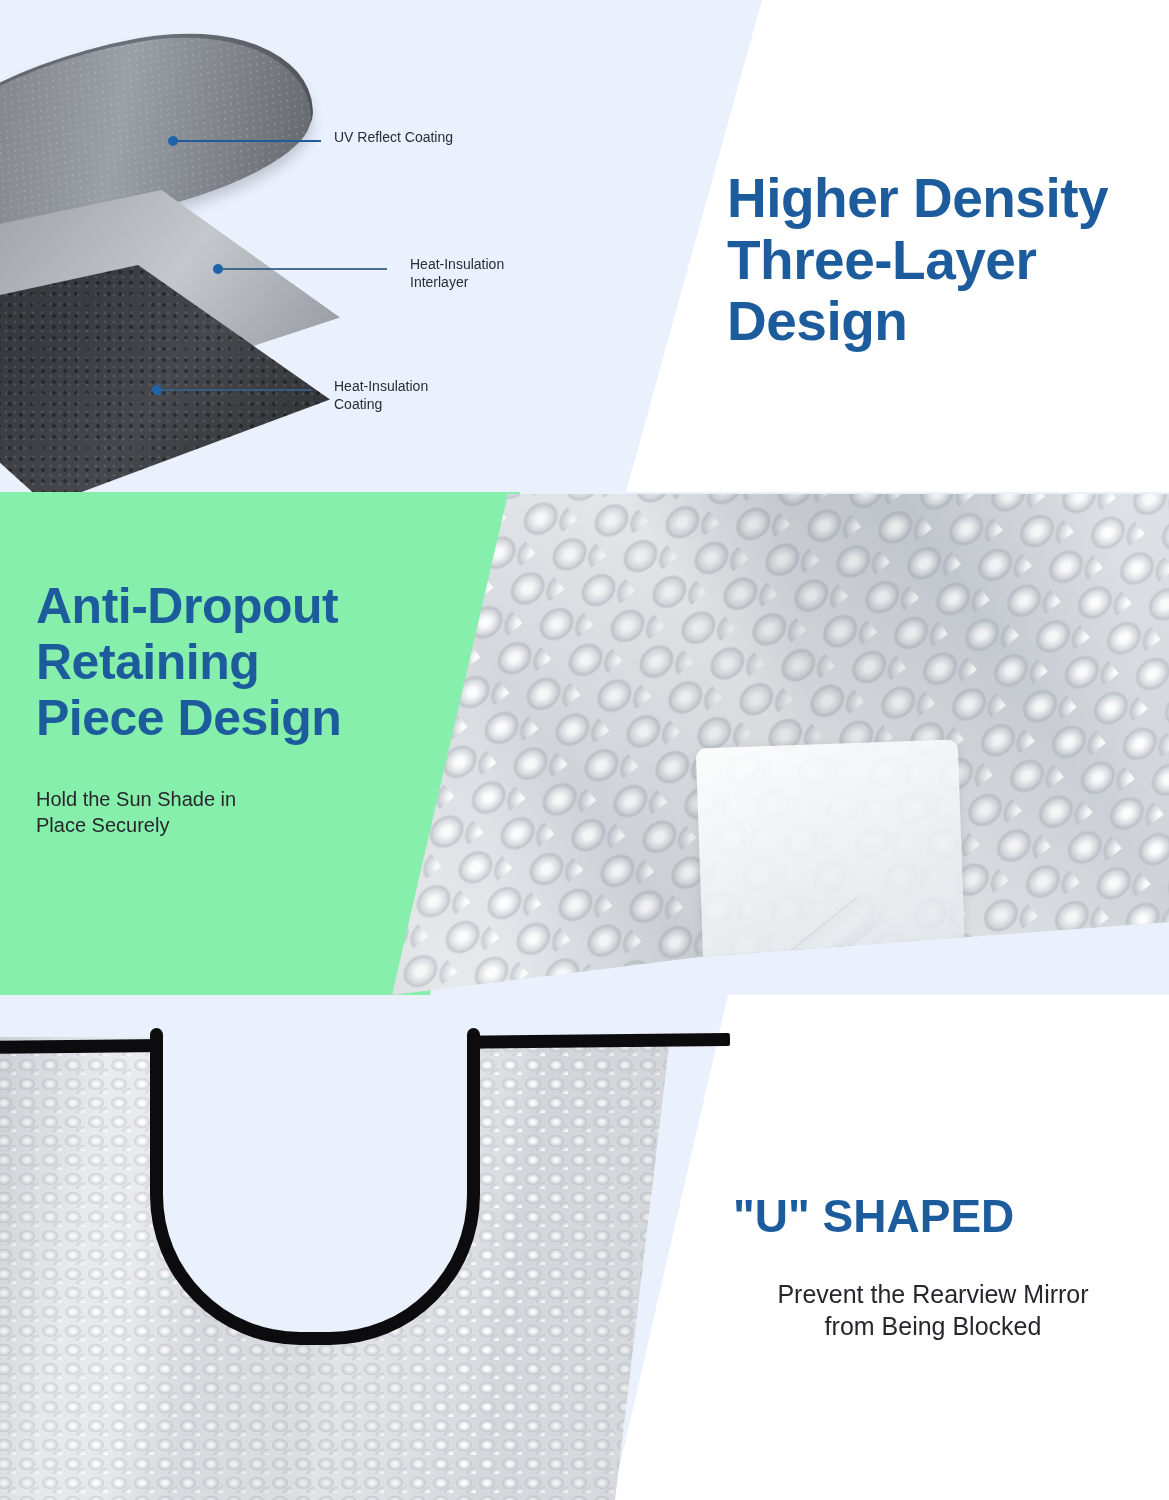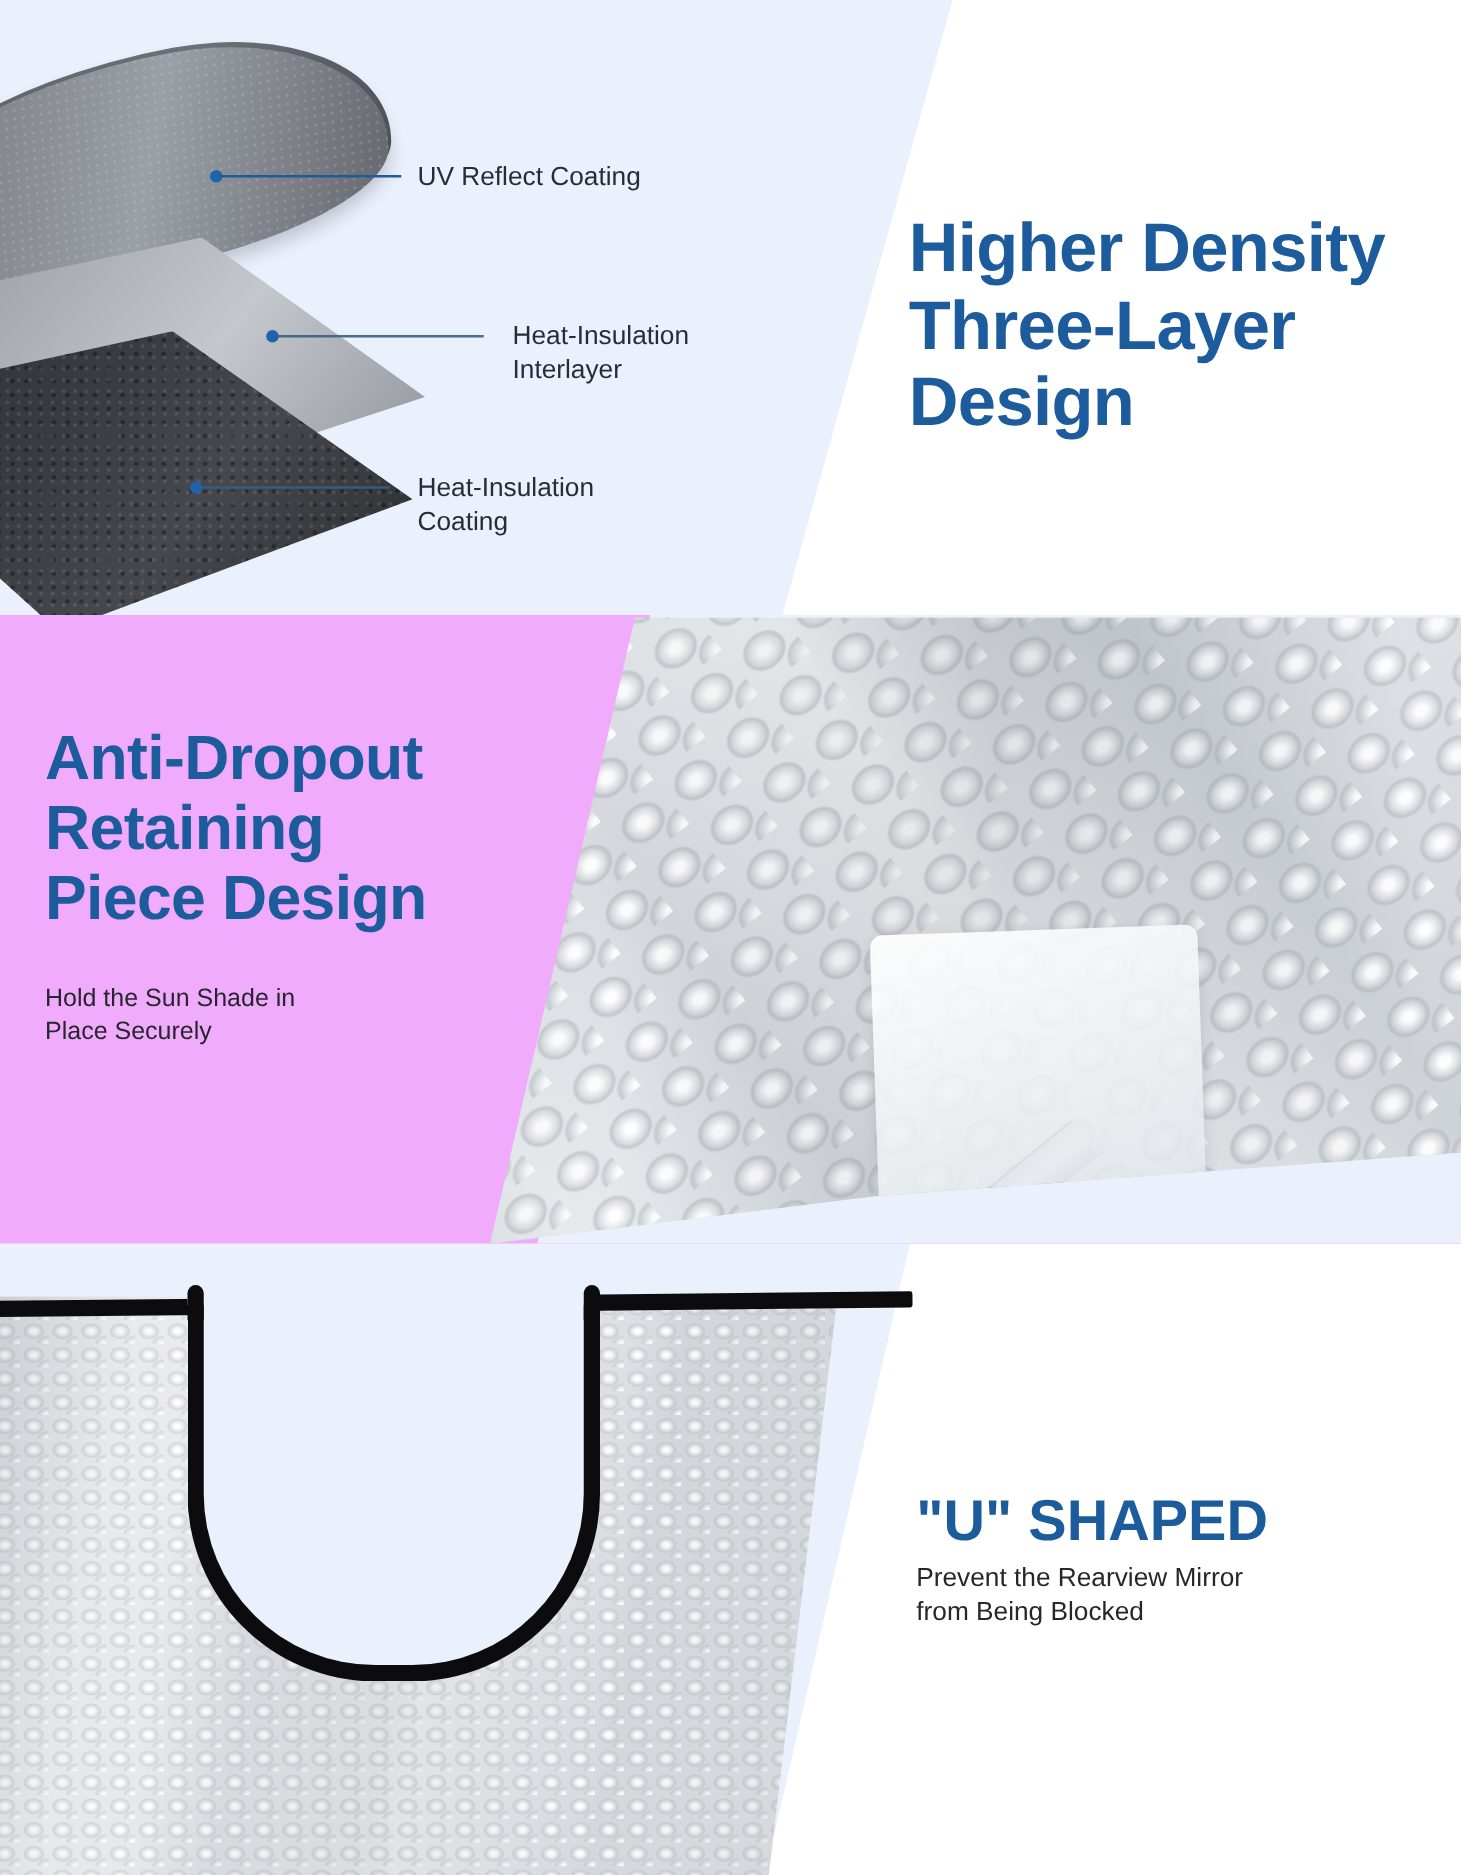--- a/index.html
+++ b/index.html
@@ -20,21 +20,21 @@
     letter-spacing:-0.5px;
     line-height:1.12;
   }
   .sub{
     color:#26262c;
     font-weight:400;
     line-height:1.28;
   }
   .lbl{
     color:#2b2b33;
-    font-size:21px;
+    font-size:14px;
     line-height:1.30;
     white-space:pre-line;
   }
 
   
   #panel1{top:0;height:492px;background:#eaf0fc;}
   #p1-white{
     position:absolute;top:0;left:0;width:1169px;height:492px;
     background:#ffffff;
     clip-path:polygon(762px 0, 1169px 0, 1169px 492px, 626px 492px);
@@ -79,21 +79,21 @@
       linear-gradient(128deg,#2e2f33 0%,#3a3c41 40%,#46484d 62%,#2b2c30 100%);
     clip-path:polygon(0% 26%, 60% 0%, 100% 56%, 41% 100%);
   }
 
   
   .leader{position:absolute;height:2px;background:#1d5c9c;}
   .leader.light{background:#365f85;opacity:.9;}
   .dot{position:absolute;width:10px;height:10px;border-radius:50%;background:#1f63a8;}
 
   
-  #panel2{top:492px;height:503px;background:#f0abfc;}
+  #panel2{top:492px;height:503px;background:#86efac;}
   #p2-bluefield{
     position:absolute;inset:0;background:#eaf0fc;
     clip-path:polygon(430px 503px, 520px 0, 1169px 0, 1169px 503px);
   }
   
   #p2-photo{
     position:absolute;inset:0;
     clip-path:polygon(508px 2px, 1169px 2px, 1169px 430px, 700px 465px, 392px 503px);
   }
   
@@ -242,17 +242,17 @@
       </div>
       <div id="p3-topbind"></div>
       <div id="p3-notch"></div>
       <div id="p3-notch-top"></div>
       <div id="p3-notch-lipL"></div>
       <div id="p3-notch-lipR"></div>
     </div>
 
     <div class="blue-h" style="position:absolute;left:733px;top:196px;width:420px;font-size:46px;letter-spacing:0px;">"U" SHAPED</div>
 
-    <div class="sub" style="position:absolute;left:733px;top:255px;width:400px;font-size:21px;white-space:pre-line;">Prevent the Rearview Mirror
+    <div class="sub" style="position:absolute;left:733px;top:283px;width:400px;font-size:25px;white-space:pre-line;text-align:center;">Prevent the Rearview Mirror
 from Being Blocked</div>
   </div>
 
 </div>
 
 </body></html>

